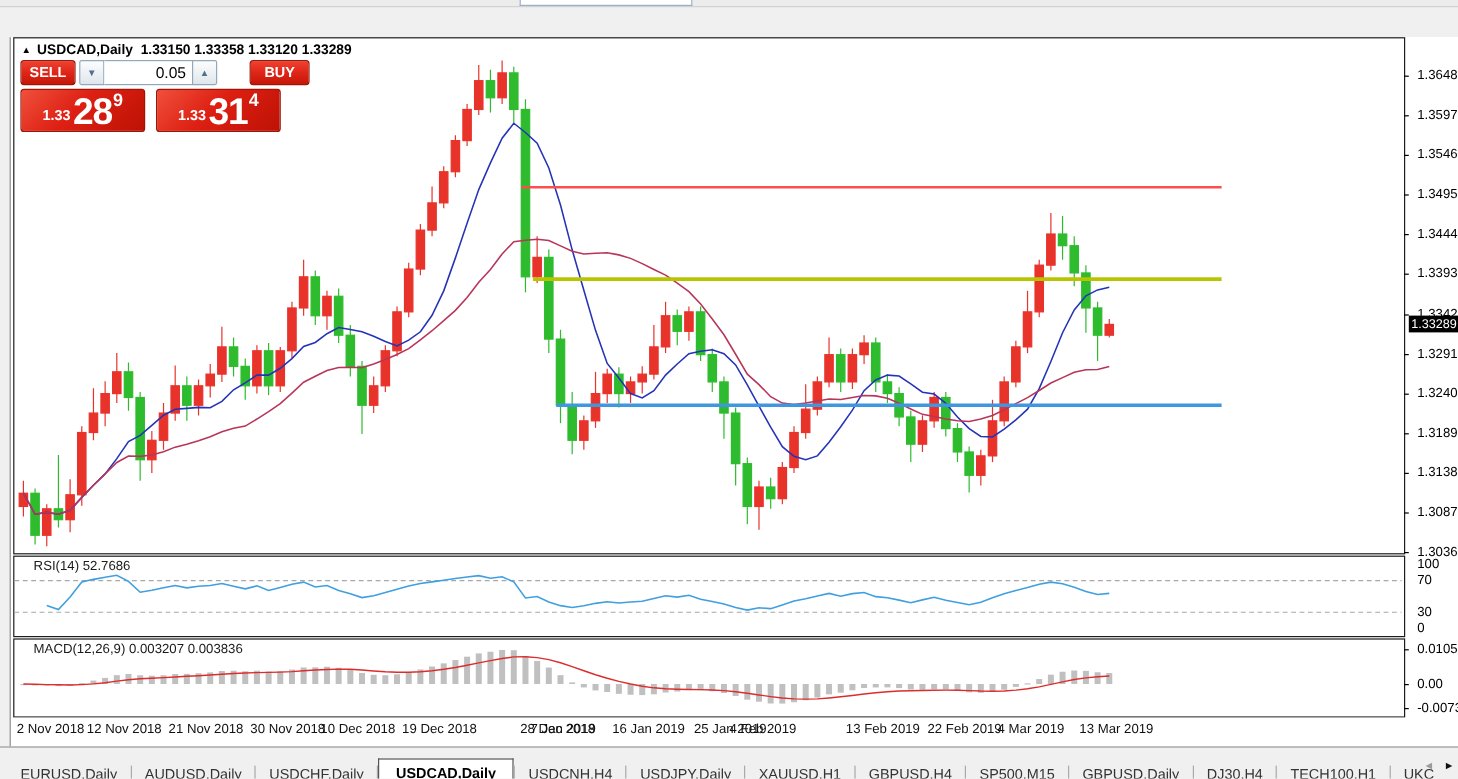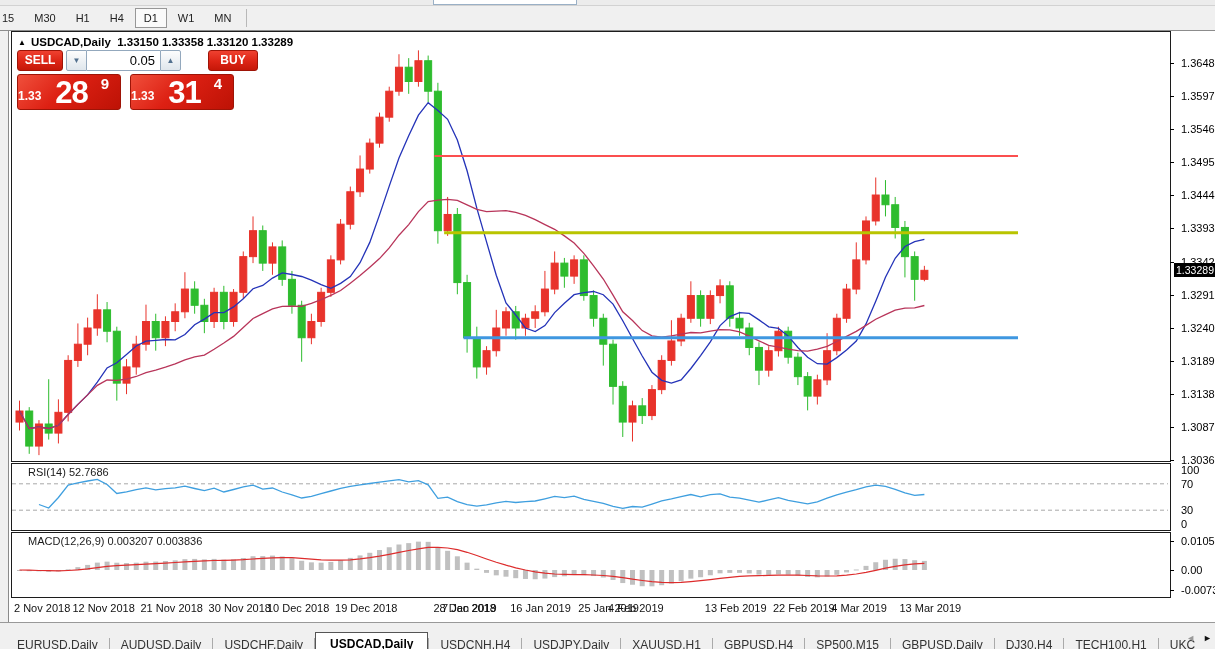--- a/index.html
+++ b/index.html
@@ -43,21 +43,21 @@
   #buy-btn { left:168px; width:50px;margin-left:24px; }
   .spin-btn { position:absolute; top:0; width:21px; height:21px; background:linear-gradient(180deg,#fdfdfd,#dfe6ec);
     border:1px solid #93a8bd; text-align:center; line-height:19px; font-size:8px; color:#52708e; cursor:pointer; }
   #vol-down { left:50px; border-radius:2px 0 0 2px; }
   #vol-up { left:144px; border-radius:0 2px 2px 0; }
   #vol-field { position:absolute; left:71px; top:0; width:73px; height:21px; border:1px solid #93a8bd;
     border-left:none; border-right:none; font-size:13px; text-align:right; padding-right:5px;
     font-family:"Liberation Sans", sans-serif; color:#000; }
   .quote-box { position:absolute; top:24px; width:104px; height:36px; border:1px solid #9e1407; border-radius:3px;
     background:linear-gradient(135deg,#f0503c 0%,#dd2013 45%,#bd1205 100%);
-    color:#fff; display:flex; align-items:flex-end; justify-content:flex-start; padding-bottom:3px; cursor:pointer;gap:12px; }
+    color:#fff; display:flex; align-items:flex-end; justify-content:center; padding-bottom:3px; cursor:pointer; }
   #sell-quote { left:1px; }
   #buy-quote { left:114px; }
   .q-small { font-size:12px; font-weight:bold; margin:0 2px 3px 0; }
   .q-big { font-size:31px; font-weight:bold; line-height:0.85; letter-spacing:-1px; }
   .q-sup { font-size:15px; font-weight:bold; margin:0 0 14px 1px; }
 
   
   #price-axis { position:absolute; left:1164px; top:0; width:43px; height:589px; background:#fff; cursor:ns-resize; }
   .pa-label { position:absolute; left:8px; font-size:11px; color:#000; white-space:nowrap; line-height:13px; }
   .pa-tick { position:absolute; left:-3px; width:4px; height:1px; background:#000; }
@@ -83,32 +83,20 @@
 </style>
 </head>
 <body>
 
 <div id="root">
 
   <div id="top-sliver">
     <div class="combo-sliver"></div>
   </div>
 
-  <div id="tf-bar">
-    <div id="tf-list">
-        <div class="tf-btn">15</div>
-        <div class="tf-btn">M30</div>
-        <div class="tf-btn">H1</div>
-        <div class="tf-btn">H4</div>
-        <div class="tf-btn active">D1</div>
-        <div class="tf-btn">W1</div>
-        <div class="tf-btn">MN</div>
-        <div class="tf-sep"></div>
-      </div>
-  </div>
 
   <div id="chart-window">
 
     <div class="pane" id="main-pane">
       <div id="chart-title">
         <span class="tri">▲</span><span>USDCAD,Daily</span>&nbsp;&nbsp;<span>1.33150 1.33358 1.33120 1.33289</span>
       </div>
 
       <div id="trade-panel">
         <div class="tp-btn" id="sell-btn">SELL</div>

